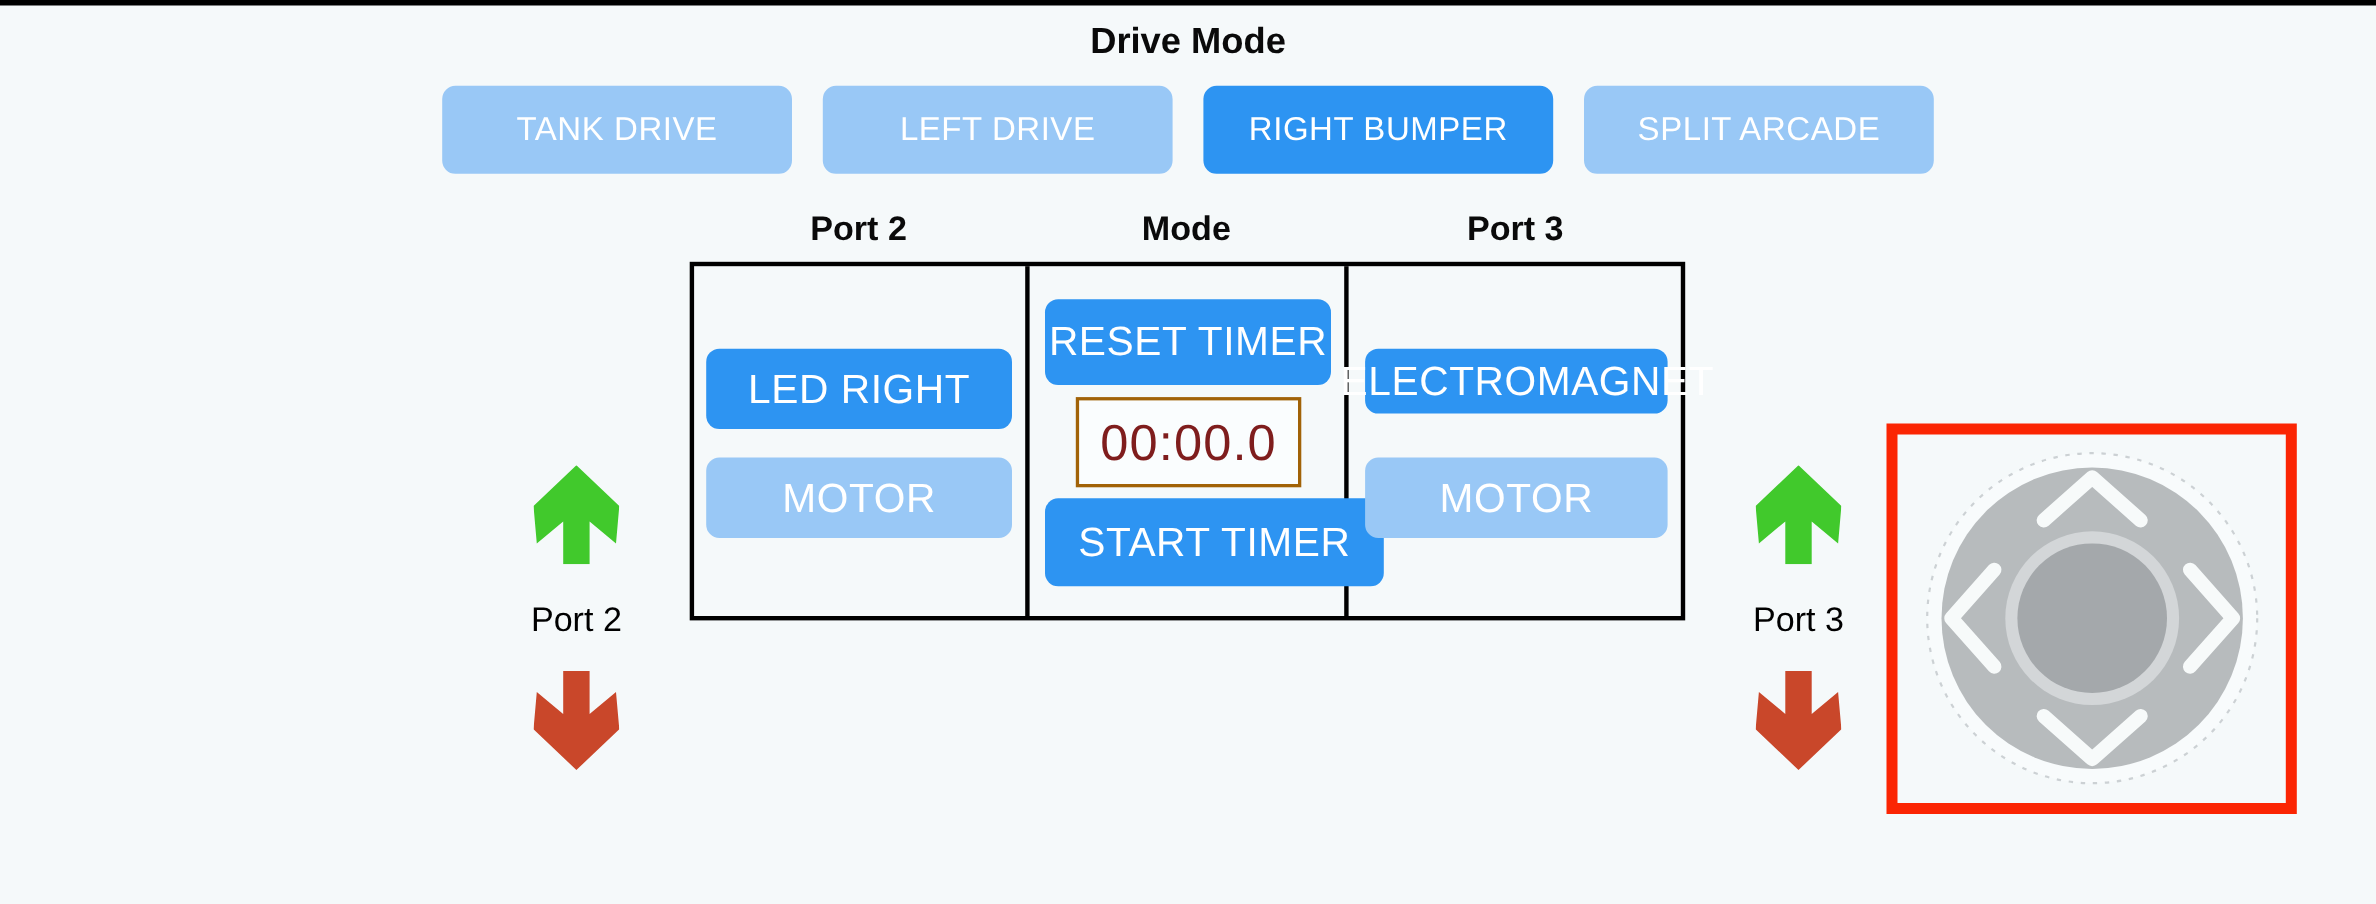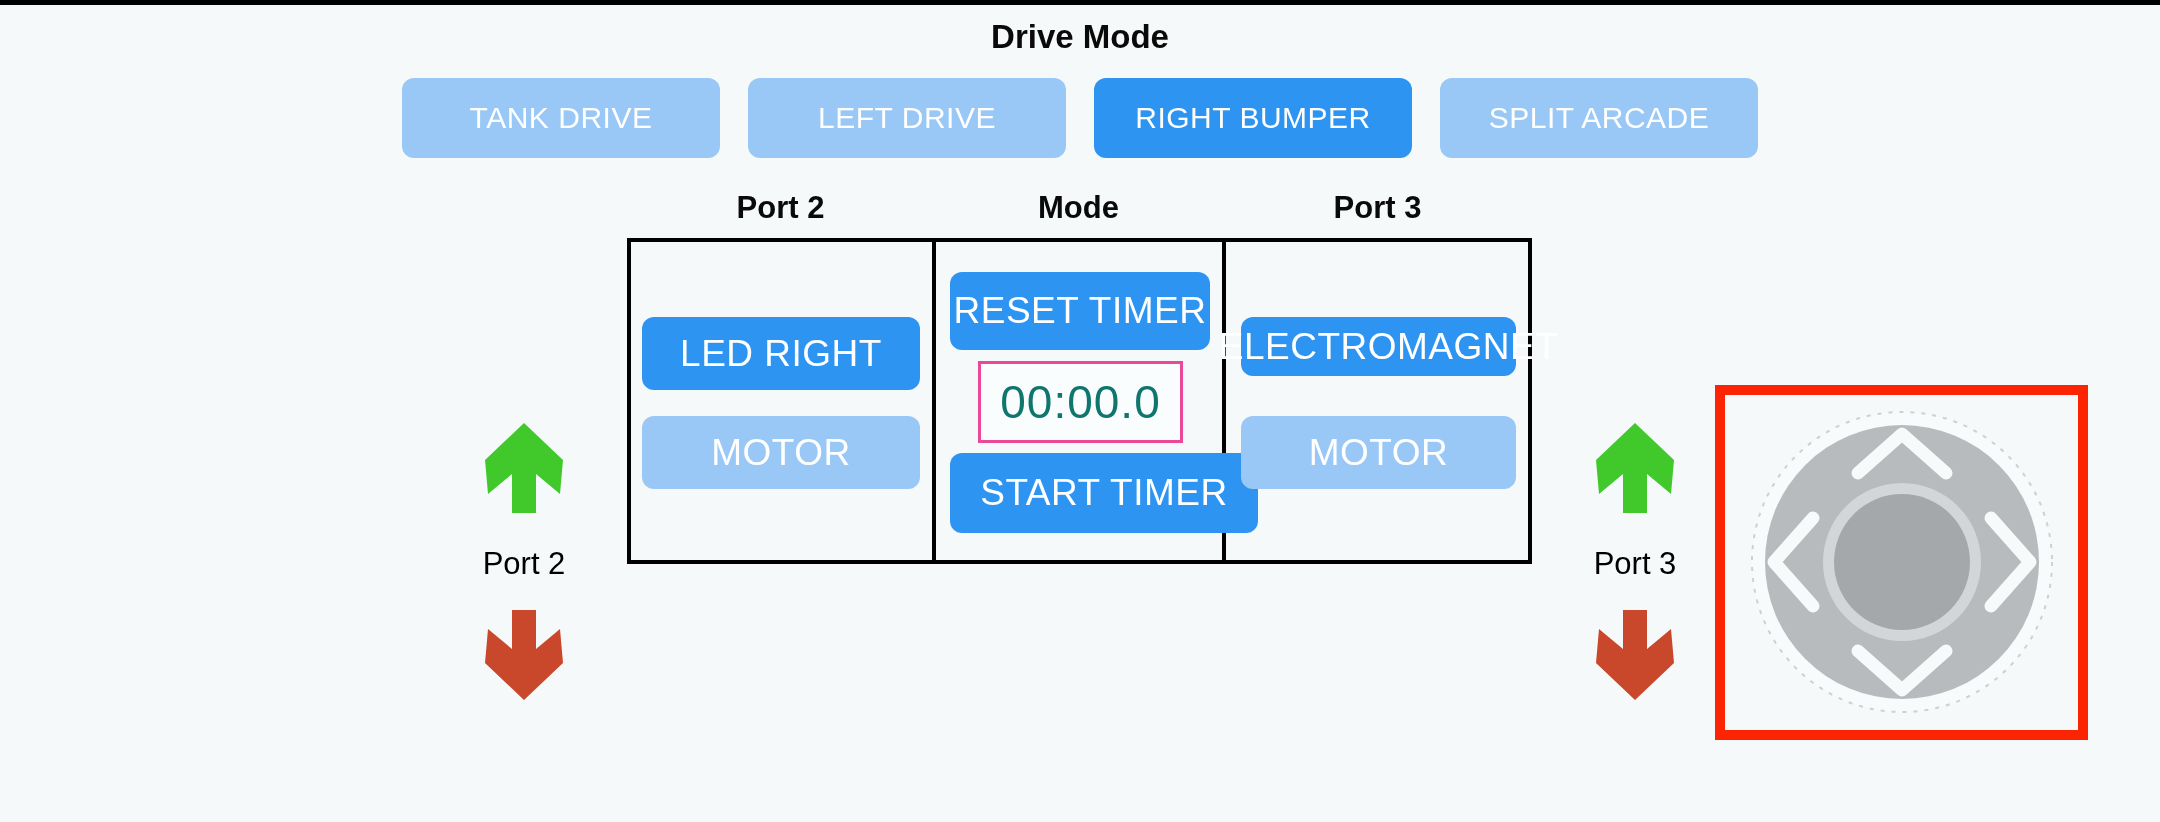--- a/index.html
+++ b/index.html
@@ -42,23 +42,23 @@
   .cell-3{flex:1;}
   .cell-btn{position:absolute;font-size:37px;}
   .led-bumper{left:11px;top:75px;width:278px;height:73px;}
   .motor-l{left:11px;top:174px;width:278px;height:73px;}
   .reset-timer{left:14px;top:30px;width:260px;height:78px;}
   .start-timer{left:14px;top:211px;width:308px;height:80px;}
   .electromagnet{left:15px;top:75px;width:275px;height:59px;padding-left:20px;}
   .motor-r{left:15px;top:174px;width:275px;height:73px;}
   .timer-display{
     position:absolute;left:42px;top:119px;width:205px;height:82px;
-    border:3px solid #ec4899;box-sizing:border-box;background:#fafdfe;
+    border:3px solid #a16207;box-sizing:border-box;background:#fafdfe;
     display:flex;align-items:center;justify-content:center;
-    font-size:46px;letter-spacing:1px;color:#0f766e;
+    font-size:46px;letter-spacing:1px;color:#7f1d1d;
   }
   .arrow{position:absolute;width:78px;height:90px;}
   .arrow.down{transform:rotate(180deg);}
   .port-label{
     position:absolute;width:160px;text-align:center;
     font-size:31px;color:#000;
   }
   .joystick{
     position:absolute;left:1715px;top:385px;width:373px;height:355px;
     border:10px solid #fb2503;box-sizing:border-box;

